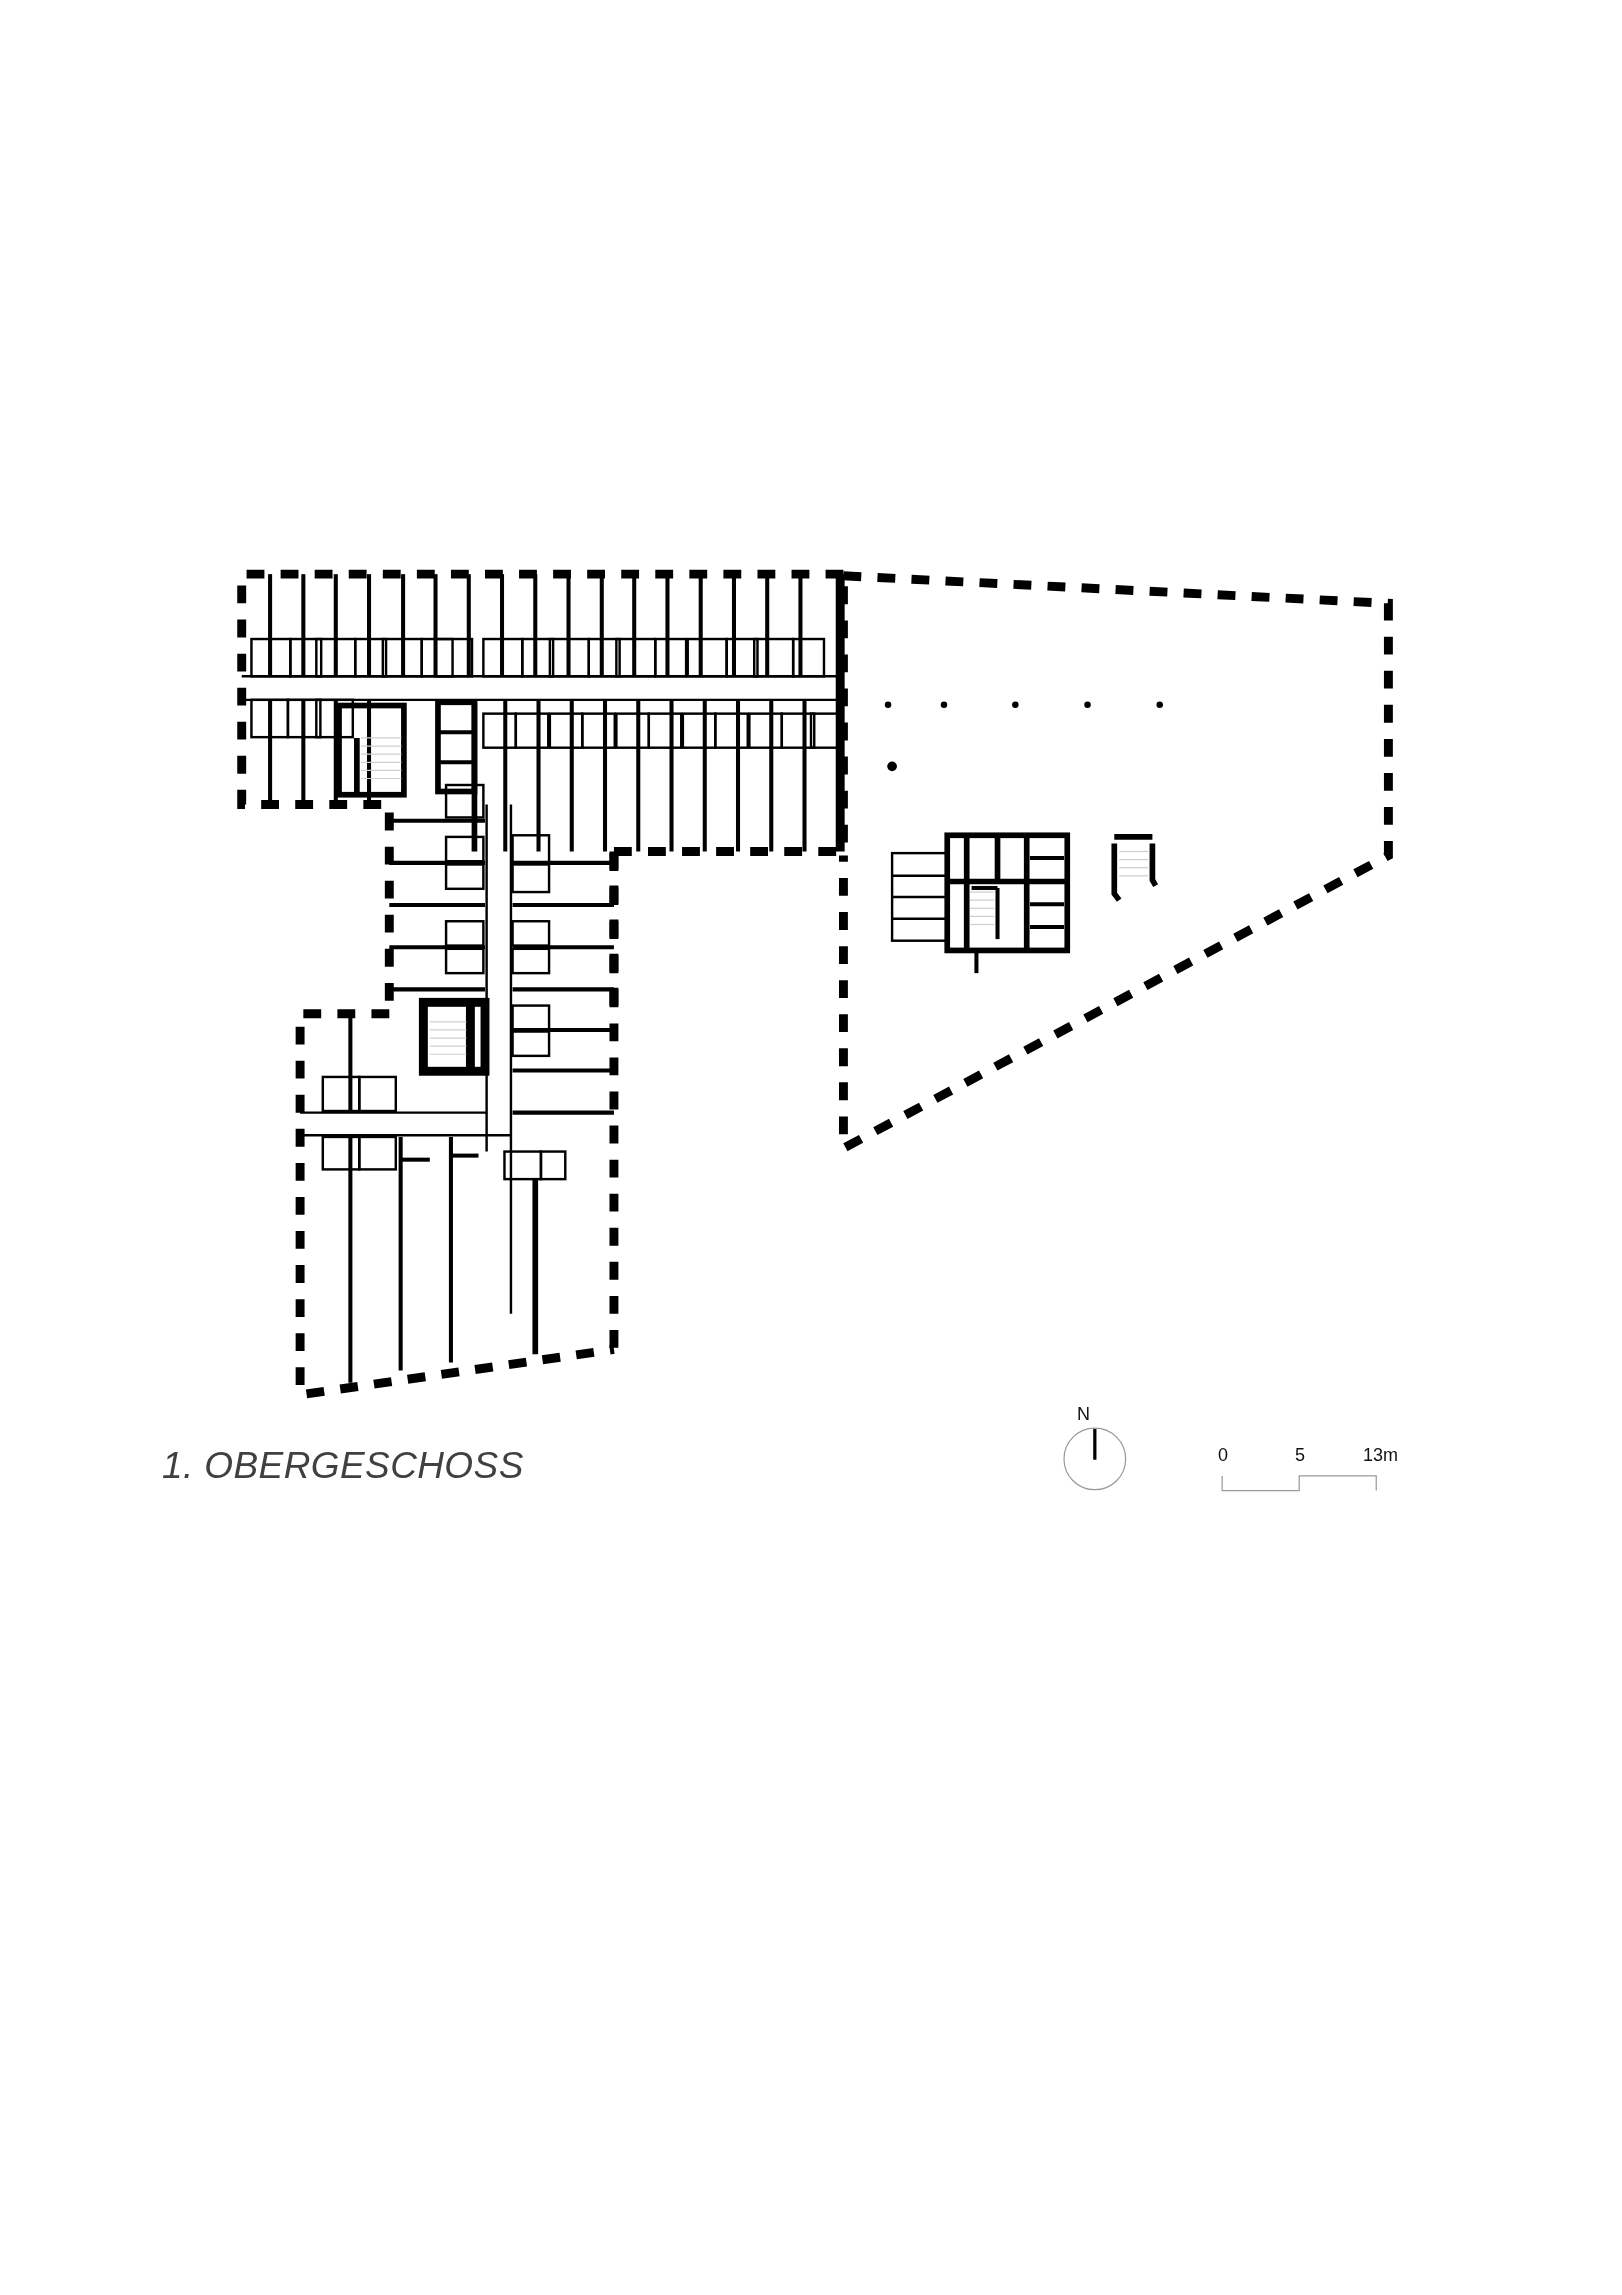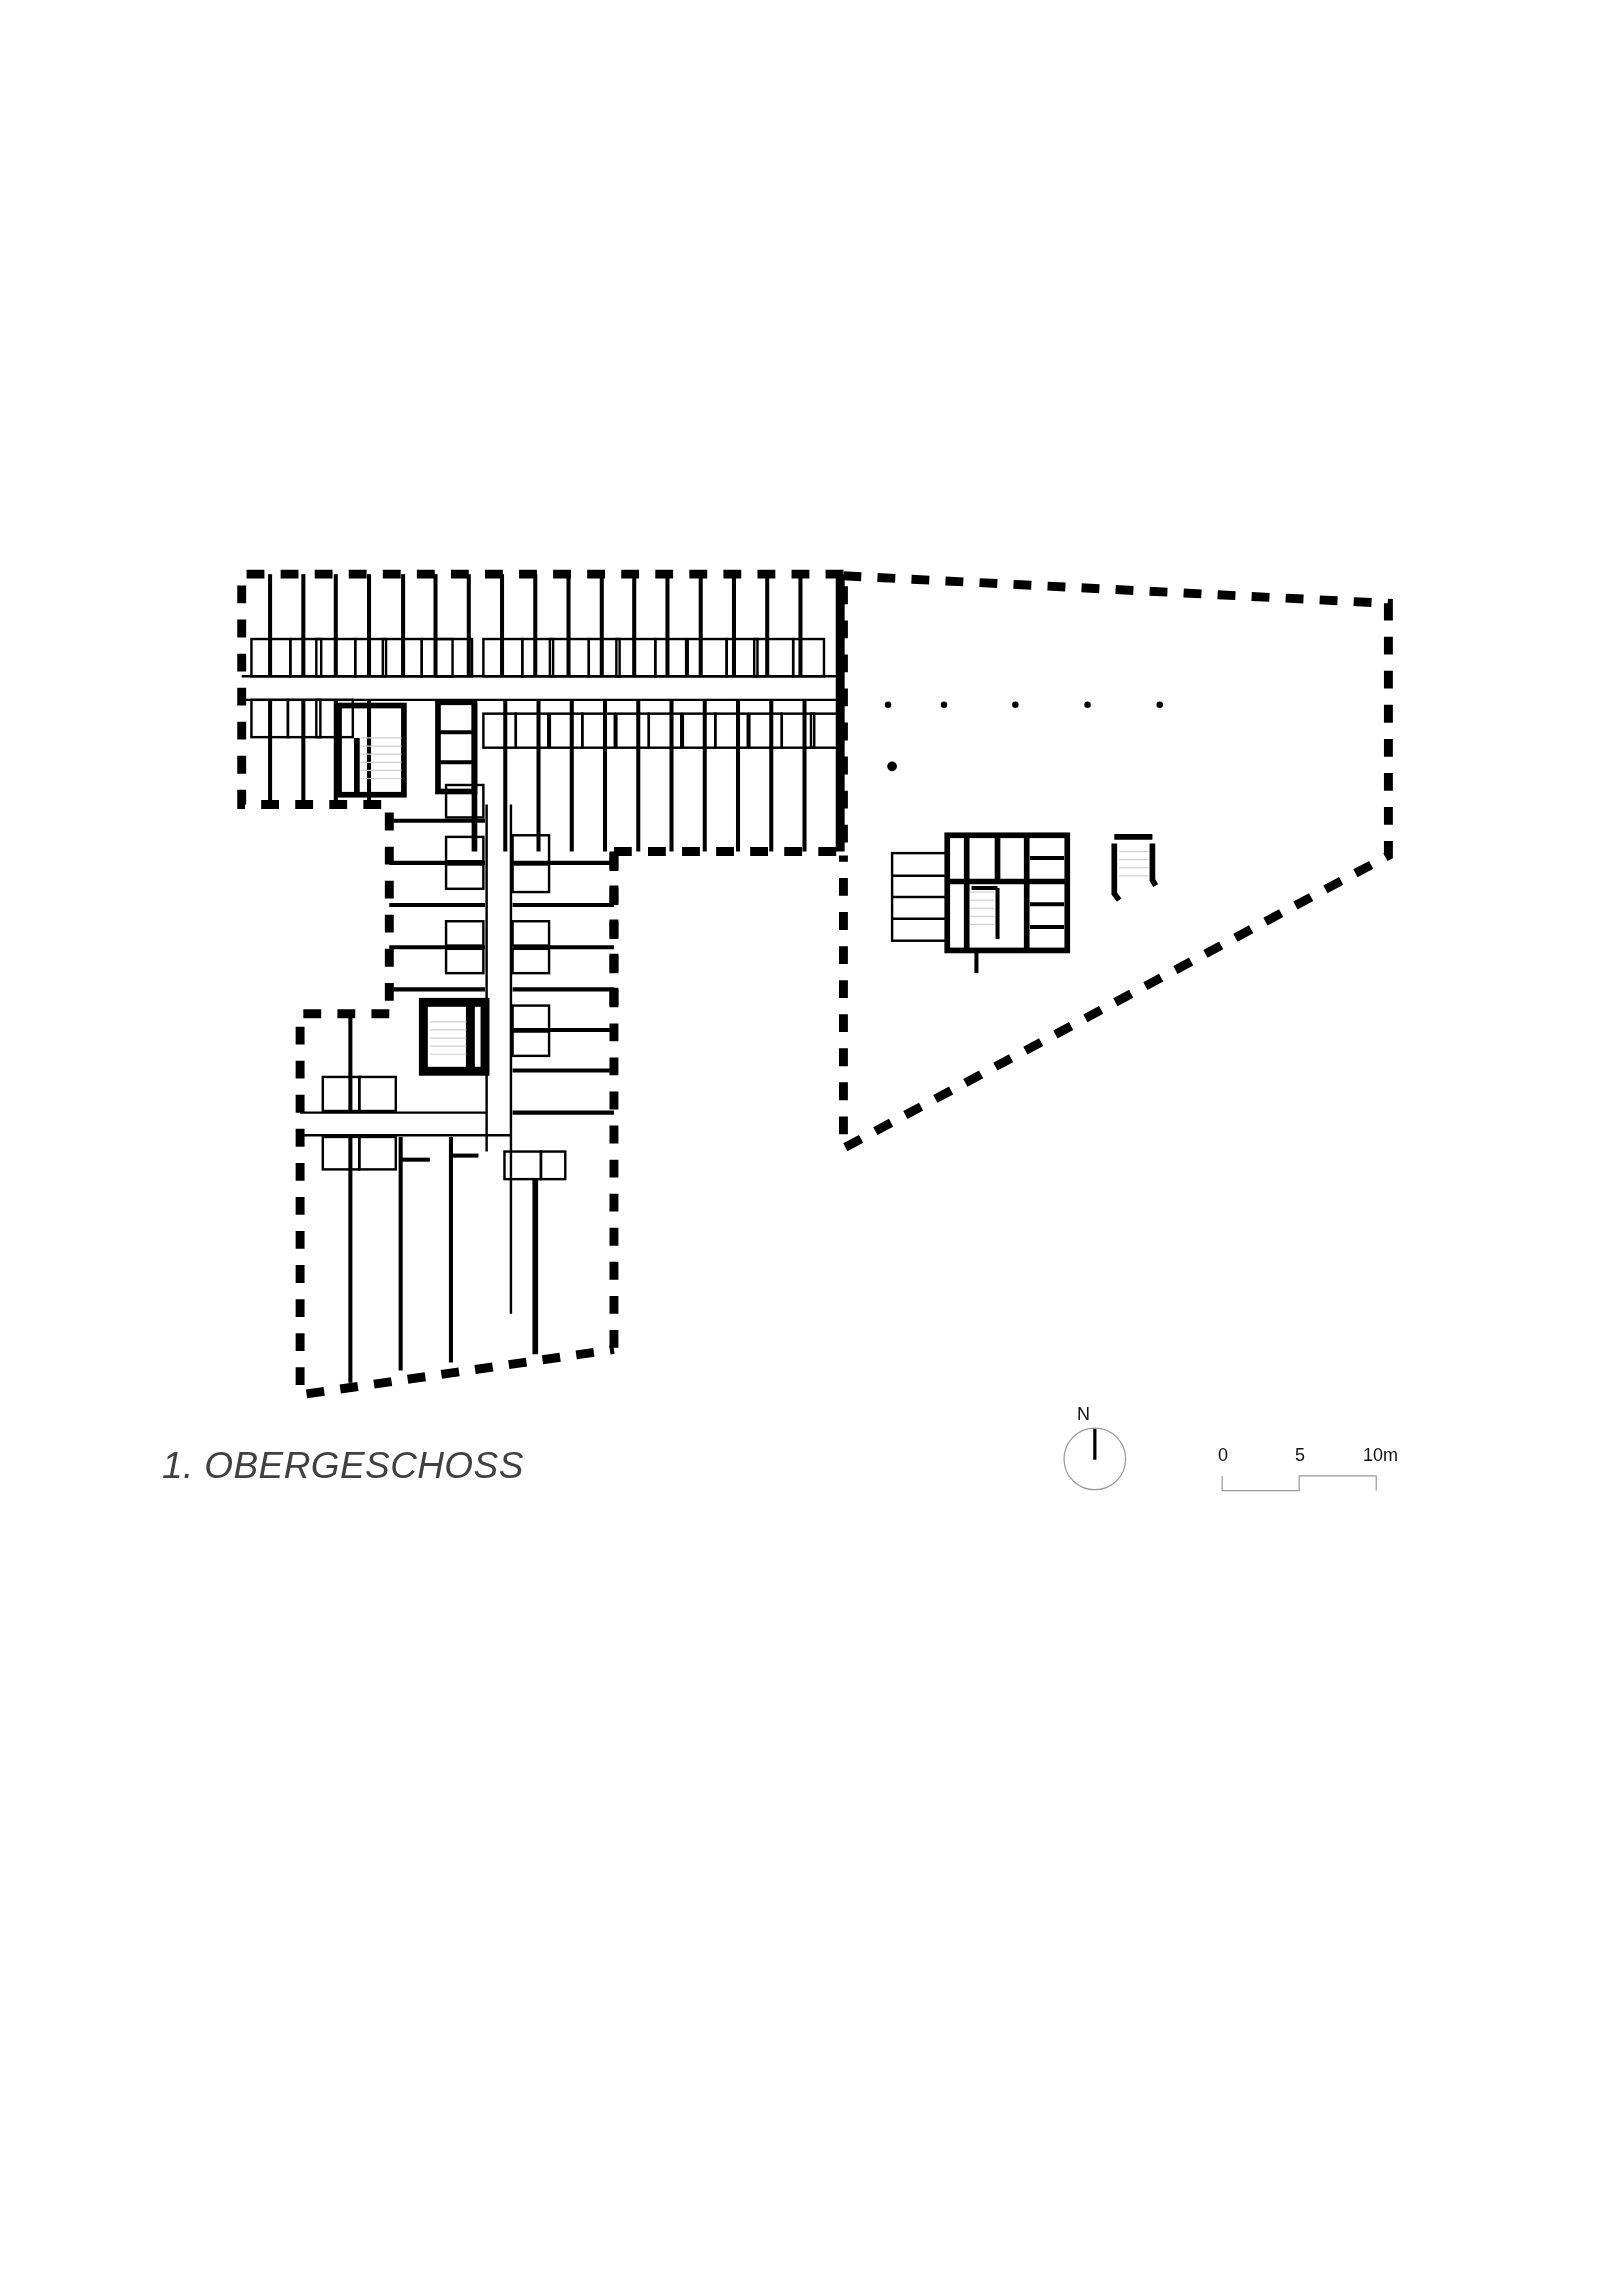--- a/index.html
+++ b/index.html
@@ -246,14 +246,14 @@
 
   <g stroke="#999" stroke-width="1.5" fill="none">
     <polyline points="1507,1820 1507,1838 1602,1838 1602,1820 1697,1820 1697,1838"></polyline>
   </g>
 </svg>
 
 <div class="title">1. OBERGESCHOSS</div>
 <div class="north-label">N</div>
 <div class="scale-label" style="left:1218px">0</div>
 <div class="scale-label" style="left:1295px">5</div>
-<div class="scale-label" style="left:1363px">10m</div>
+<div class="scale-label" style="left:1363px">13m</div>
 
 
 </body></html>

